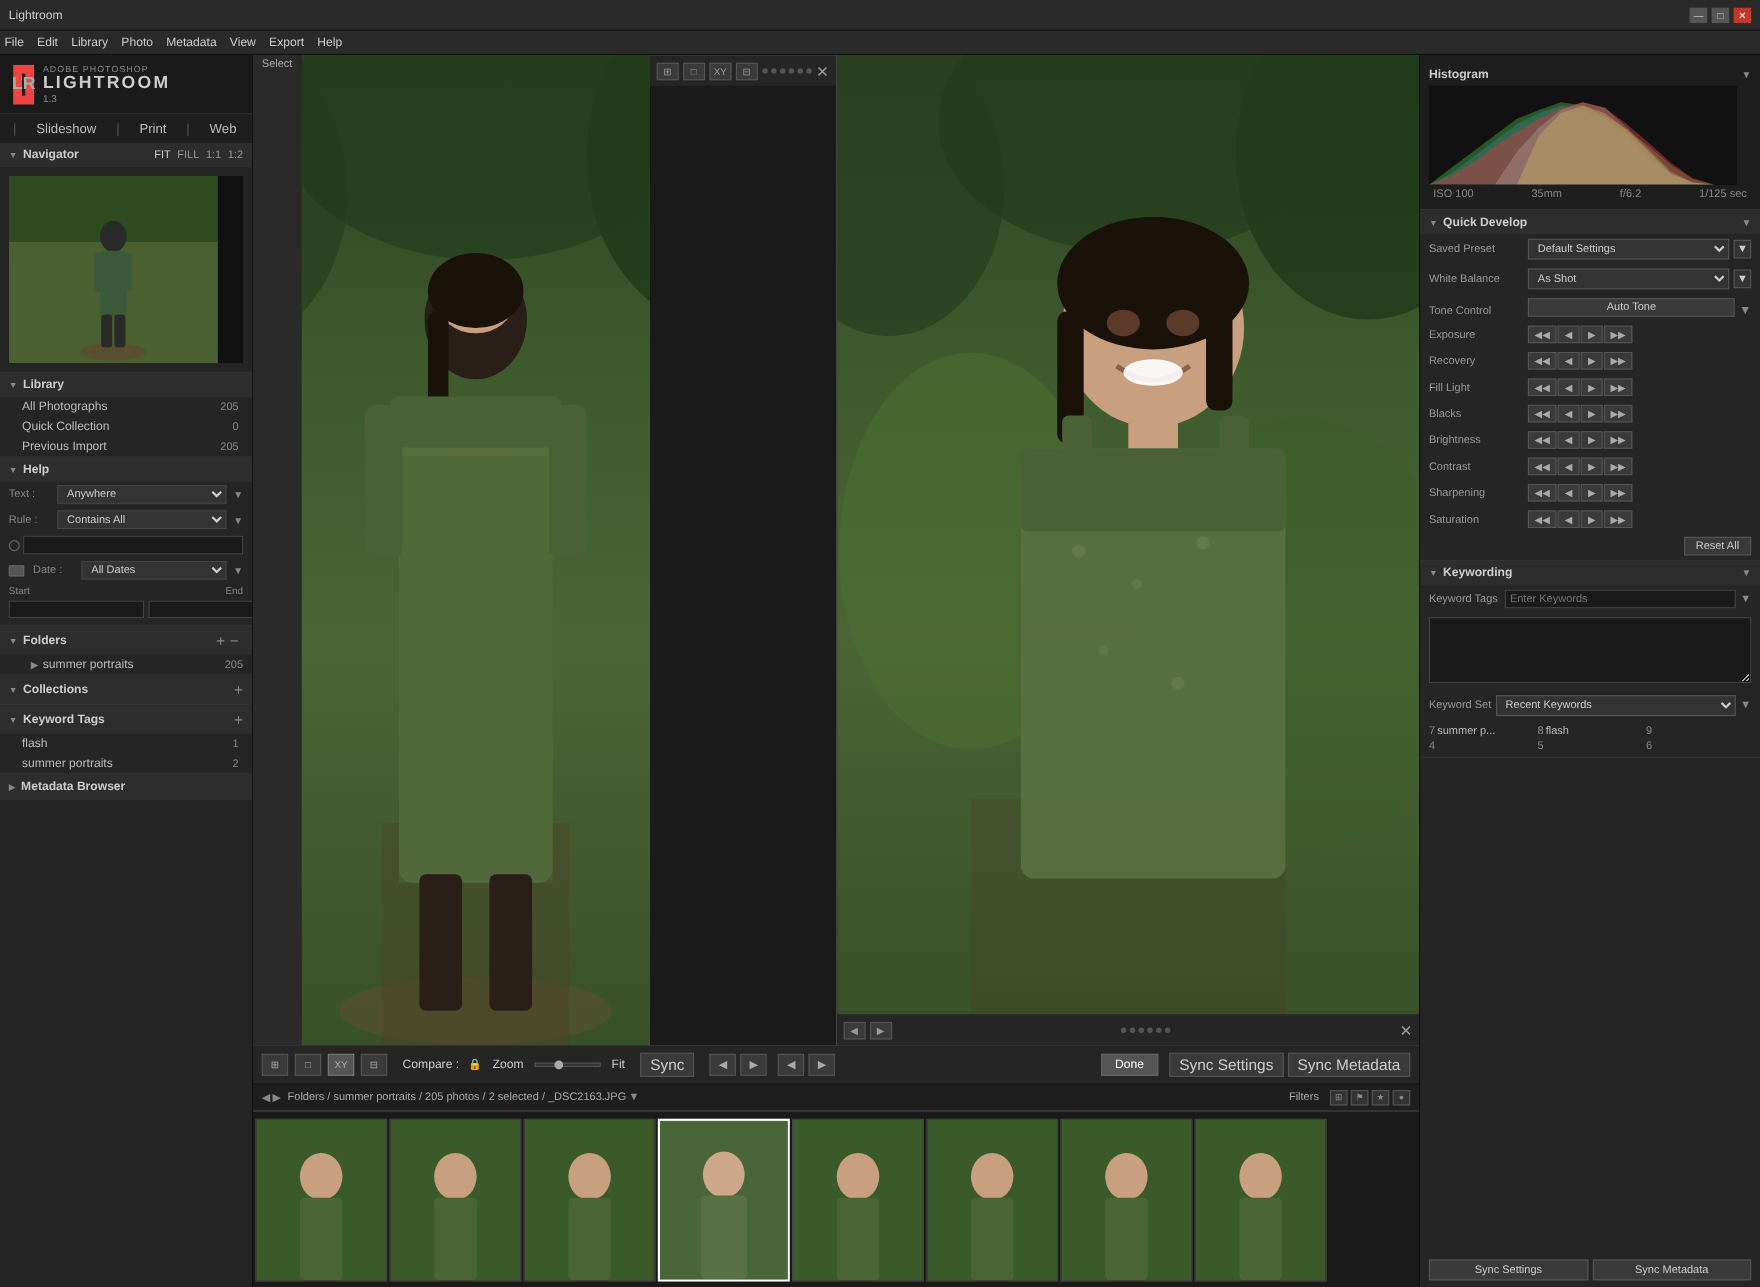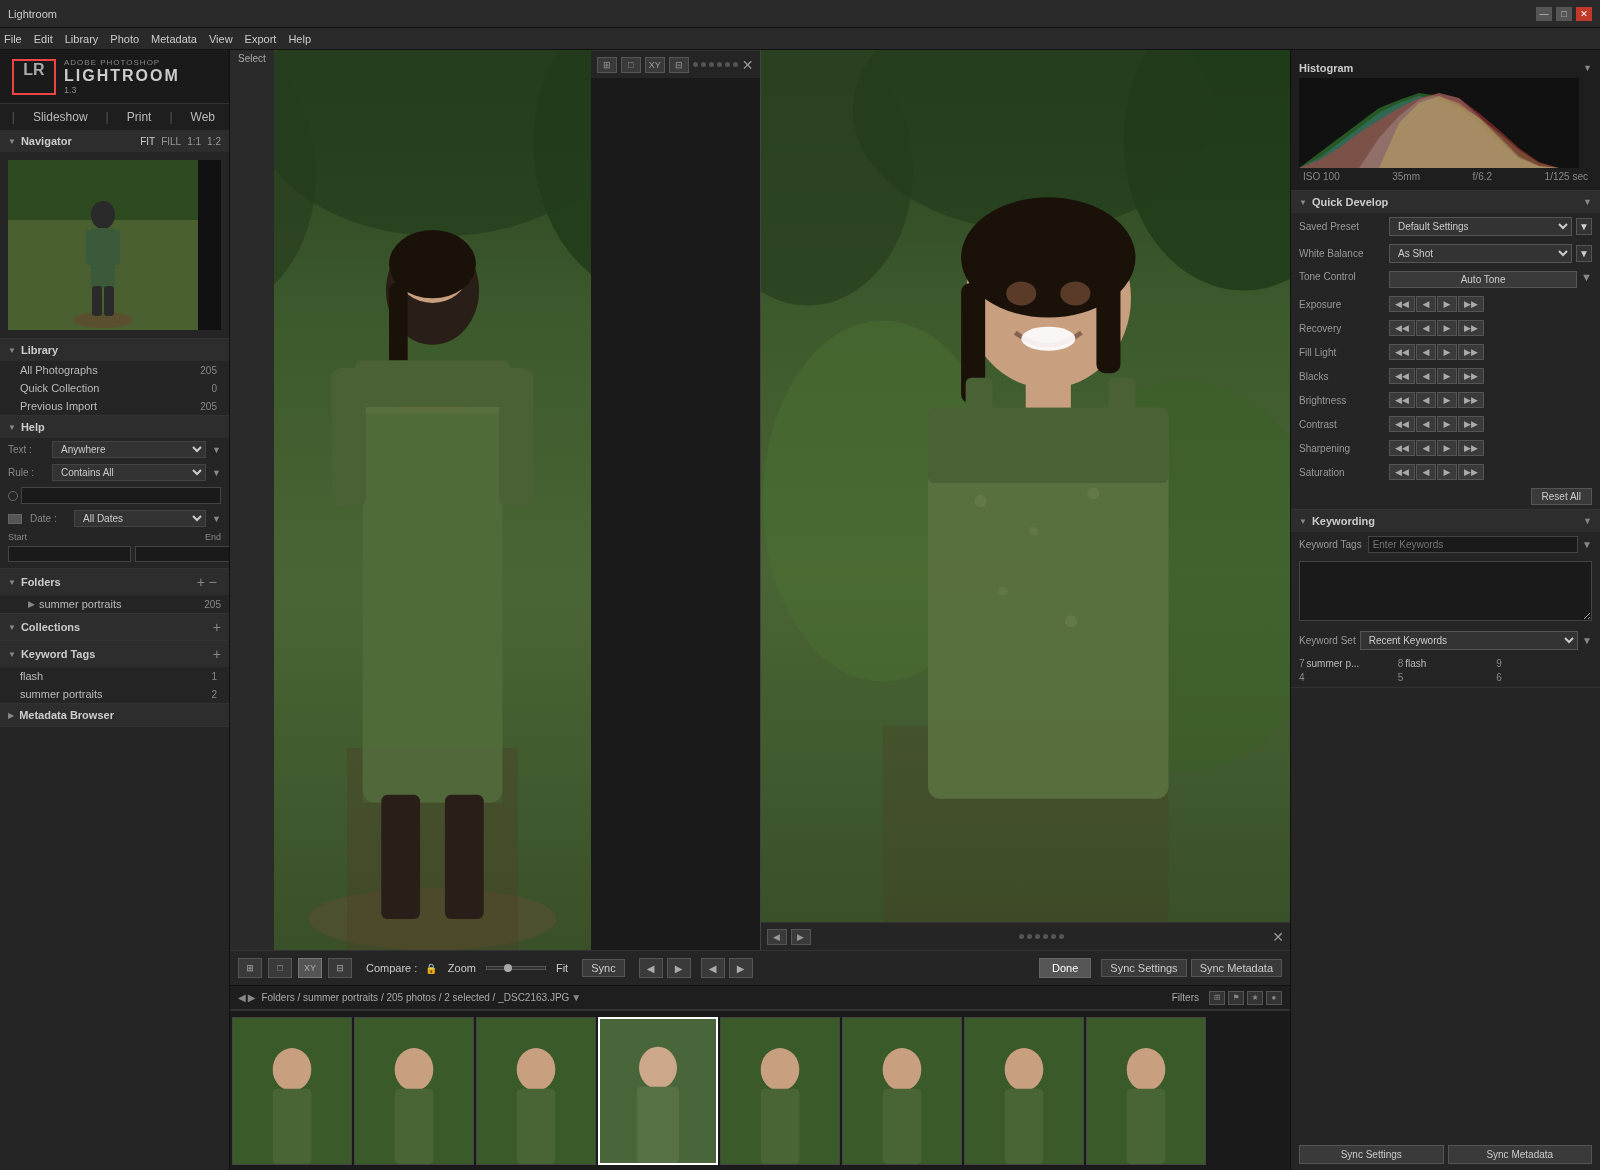--- a/index.html
+++ b/index.html
@@ -19,21 +19,21 @@
     #menubar span { font-size: 11px; color: #ccc; cursor: pointer; }
 
     
     #main { display: flex; height: calc(1170px - 50px); }
 
     
     #left-panel { width: 230px; background: #252525; display: flex; flex-direction: column; border-right: 1px solid #111; overflow-y: auto; flex-shrink: 0; }
 
     
     #logo-area { padding: 8px 12px; background: #1a1a1a; display: flex; align-items: center; gap: 8px; border-bottom: 1px solid #333; }
-    #logo-lr { width: 44px; height: 36px; background: #1a1a1a; border: 2px solid #ef4444; display: flex; justify-content: center; font-size: 16px; font-weight: bold; color: #aaa; }
+    #logo-lr { width: 19px; height: 36px; background: #1a1a1a; border: 8px solid #ef4444; display: flex; align-items: center; justify-content: center; font-size: 16px; font-weight: bold; color: #aaa; }
     #logo-text { display: flex; flex-direction: column; }
     #logo-text .brand { font-size: 8px; color: #888; letter-spacing: 1px; }
     #logo-text .product { font-size: 16px; font-weight: bold; color: #ccc; letter-spacing: 2px; }
     #logo-text .version { font-size: 9px; color: #888; }
 
     
     #nav-tabs { display: flex; justify-content: flex-end; padding: 4px 8px; gap: 6px; background: #1e1e1e; }
     #nav-tabs span { font-size: 12px; color: #bbb; cursor: pointer; padding: 2px 6px; }
     #nav-tabs .separator { color: #555; }
 
@@ -92,21 +92,21 @@
 
     .compare-toolbar { height: 28px; background: #252525; border-top: 1px solid #333; display: flex; align-items: center; padding: 0 6px; gap: 4px; }
     .compare-toolbar .toolbar-btn { width: 20px; height: 16px; background: #3a3a3a; border: 1px solid #555; display: flex; align-items: center; justify-content: center; font-size: 9px; color: #999; cursor: pointer; }
     .scroll-dots { flex: 1; display: flex; align-items: center; justify-content: center; gap: 3px; }
     .scroll-dots span { width: 5px; height: 5px; background: #555; border-radius: 50%; }
     .close-btn { color: #999; cursor: pointer; font-size: 14px; }
 
     
     #bottom-toolbar { height: 36px; background: #252525; display: flex; align-items: center; padding: 0 8px; gap: 6px; border-top: 1px solid #333; border-bottom: 1px solid #111; }
     .view-btn { width: 24px; height: 20px; background: #3a3a3a; border: 1px solid #555; display: flex; align-items: center; justify-content: center; font-size: 9px; color: #aaa; cursor: pointer; }
-    .sync-btn { background: #3a3a3a; border: 1px solid #555; color: #ccc; font-size: 11px; padding: 2px 8px; cursor: pointer; }
+    .sync-btn { background: #3a3a3a; border: 1px solid #555; color: #ccc; font-size: 14px; padding: 2px 8px; cursor: pointer; }
     .nav-btn { width: 24px; height: 20px; background: #3a3a3a; border: 1px solid #555; display: flex; align-items: center; justify-content: center; font-size: 10px; color: #aaa; cursor: pointer; }
     .done-btn { background: #555; border: 1px solid #666; color: #fff; font-size: 11px; padding: 3px 12px; cursor: pointer; margin-left: auto; }
 
     
     #breadcrumb-bar { height: 24px; background: #1e1e1e; display: flex; align-items: center; padding: 0 8px; gap: 4px; border-bottom: 1px solid #333; }
 
     
     #filmstrip { height: 160px; background: #1a1a1a; display: flex; align-items: center; overflow: hidden; padding: 4px 2px; gap: 2px; border-top: 1px solid #333; }
     .filmstrip-item { height: 148px; min-width: 120px; background: #2a2a2a; border: 1px solid #444; display: flex; align-items: center; justify-content: center; cursor: pointer; position: relative; flex-shrink: 0; }
     .filmstrip-item.selected { border: 2px solid white; }
@@ -121,21 +121,21 @@
     
     #quick-develop { border-bottom: 1px solid #333; }
     .qd-row { display: flex; align-items: center; padding: 4px 8px; }
     .qd-label { width: 90px; font-size: 10px; color: #999; }
     .qd-select { background: #333; border: 1px solid #555; color: #ccc; font-size: 10px; padding: 2px 4px; flex: 1; }
     .qd-dropdown { background: #333; border: 1px solid #555; color: #ccc; font-size: 10px; padding: 2px; margin-left: 4px; }
     .qd-controls { display: flex; align-items: center; gap: 2px; flex: 1; }
     .qd-stepper { display: flex; gap: 1px; }
     .qd-btn { width: 20px; height: 16px; background: #3a3a3a; border: 1px solid #555; color: #aaa; font-size: 9px; cursor: pointer; display: flex; align-items: center; justify-content: center; }
     .qd-btn.large { width: 26px; }
-    .tone-control-row { display: flex; align-items: flex-start; padding: 4px 8px; }
+    .tone-control-row { display: flex; align-items: flex-end; padding: 4px 8px; }
     .tone-label { width: 90px; font-size: 10px; color: #999; }
     .auto-tone-btn { background: #3a3a3a; border: 1px solid #555; color: #ccc; font-size: 10px; padding: 2px 10px; cursor: pointer; flex: 1; }
     .tone-expand { color: #888; margin-left: 4px; }
 
     
     #keywording { border-bottom: 1px solid #333; }
     .keyword-input-row { padding: 4px 8px; display: flex; align-items: center; }
     .keyword-input { background: #1a1a1a; border: 1px solid #444; color: #ccc; font-size: 10px; padding: 2px 4px; flex: 1; }
     .keyword-textarea { width: calc(100% - 16px); margin: 4px 8px; height: 60px; background: #1a1a1a; border: 1px solid #444; color: #ccc; font-size: 10px; padding: 4px; }
     .keyword-set-row { display: flex; align-items: center; padding: 4px 8px; }

